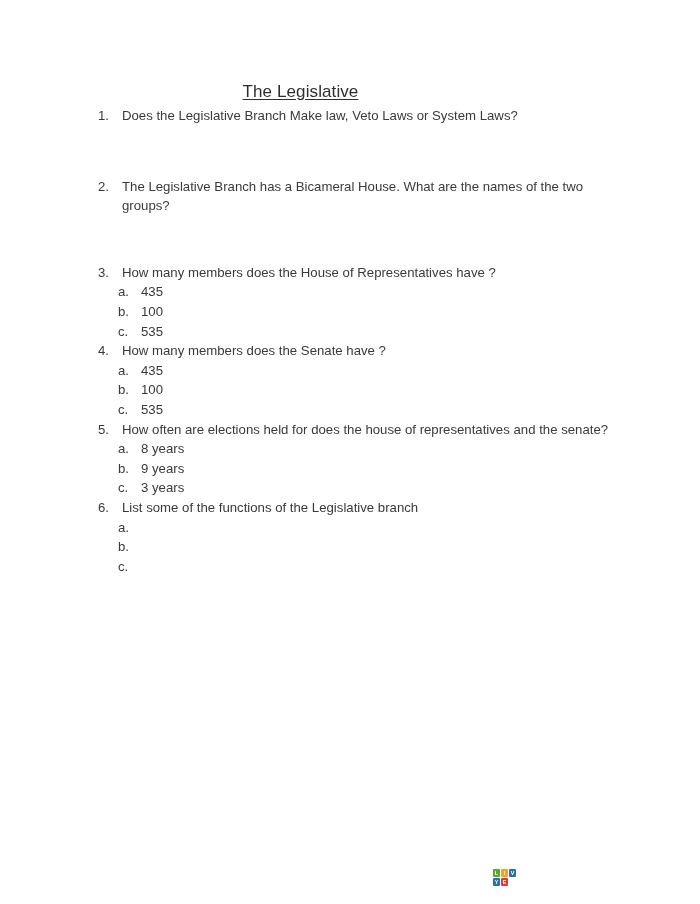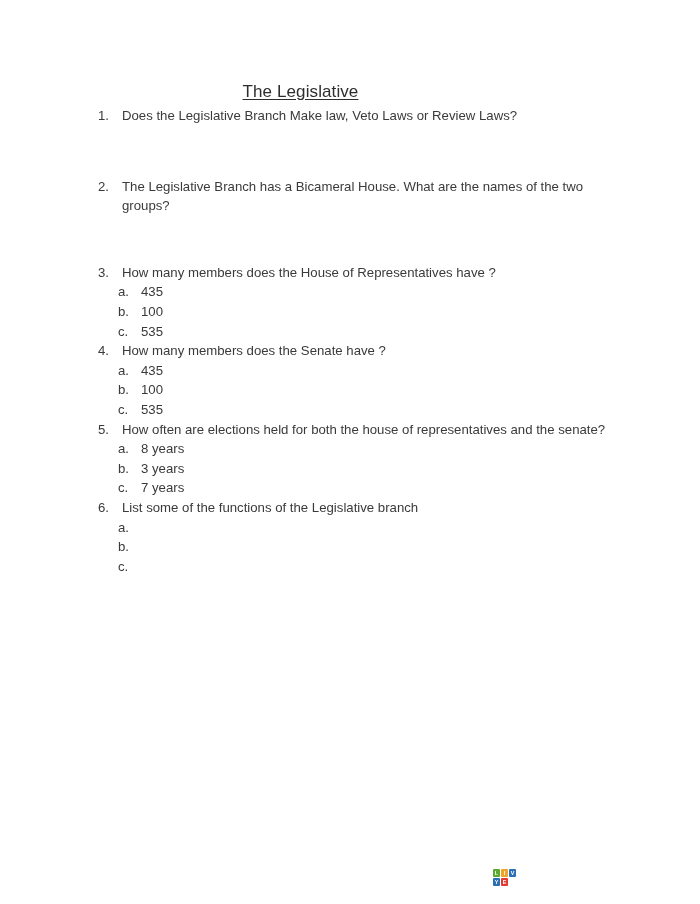--- a/index.html
+++ b/index.html
@@ -140,21 +140,21 @@
 <div class="page">
 
   <div class="worksheet-title">
     <span>The Legislative</span>
   </div>
 
   <div class="questions">
 
     <div class="question">
       <span class="q-num">1.</span>
-      <span class="q-text">Does the Legislative Branch Make law, Veto Laws or Review Laws?</span>
+      <span class="q-text">Does the Legislative Branch Make law, Veto Laws or System Laws?</span>
     </div>
     <div class="answer-gap-lg"></div>
 
     <div class="question">
       <span class="q-num">2.</span>
       <span class="q-text">The Legislative Branch has a Bicameral House. What are the names of the two groups?</span>
     </div>
     <div class="answer-gap-md"></div>
 
     <div class="question">
@@ -190,34 +190,34 @@
         <span class="opt-text">100</span>
       </li>
       <li class="option">
         <span class="opt-letter">c.</span>
         <span class="opt-text">535</span>
       </li>
     </ul>
 
     <div class="question">
       <span class="q-num">5.</span>
-      <span class="q-text">How often are elections held for both the house of representatives and the senate?</span>
+      <span class="q-text">How often are elections held for does the house of representatives and the senate?</span>
     </div>
     <ul class="options">
       <li class="option">
         <span class="opt-letter">a.</span>
         <span class="opt-text">8 years</span>
       </li>
       <li class="option">
         <span class="opt-letter">b.</span>
+        <span class="opt-text">9 years</span>
+      </li>
+      <li class="option">
+        <span class="opt-letter">c.</span>
         <span class="opt-text">3 years</span>
-      </li>
-      <li class="option">
-        <span class="opt-letter">c.</span>
-        <span class="opt-text">7 years</span>
       </li>
     </ul>
 
     <div class="question">
       <span class="q-num">6.</span>
       <span class="q-text">List some of the functions of the Legislative branch</span>
     </div>
     <ul class="options">
       <li class="option">
         <span class="opt-letter">a.</span>

